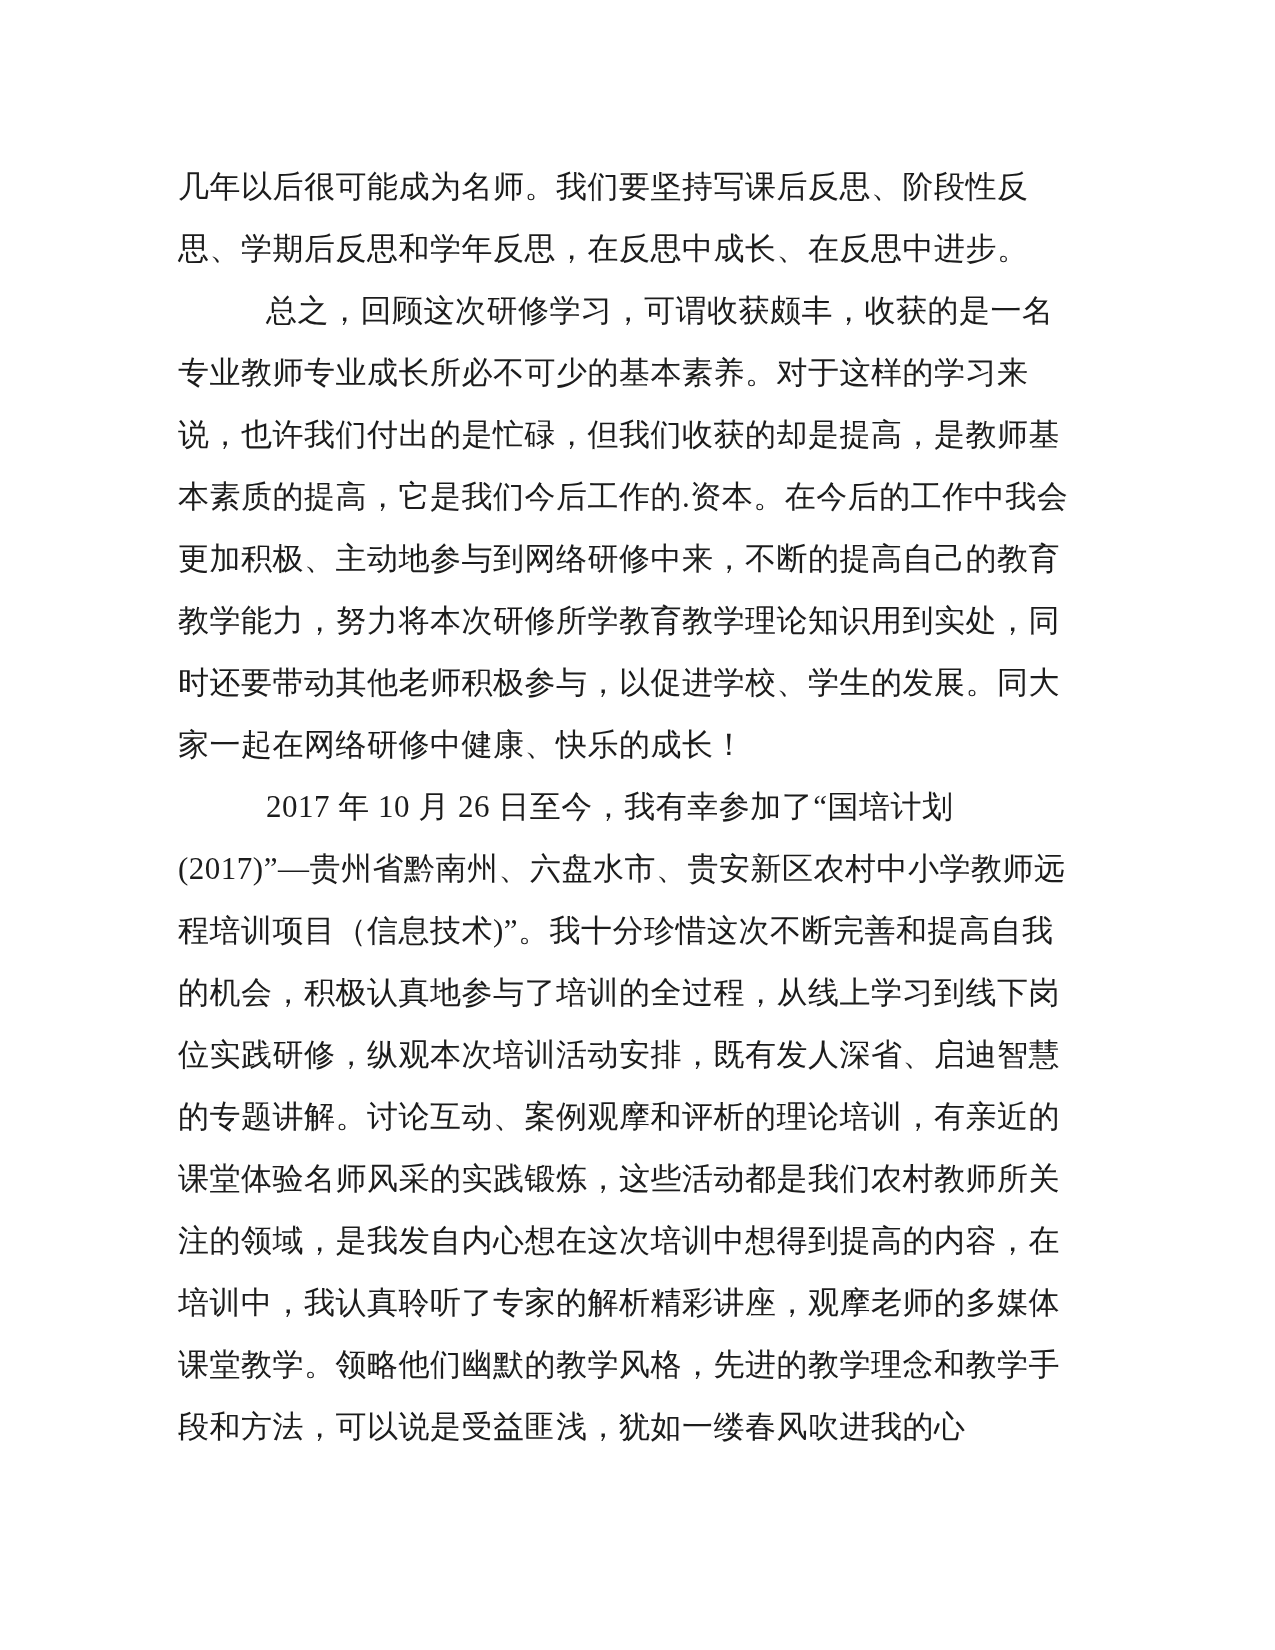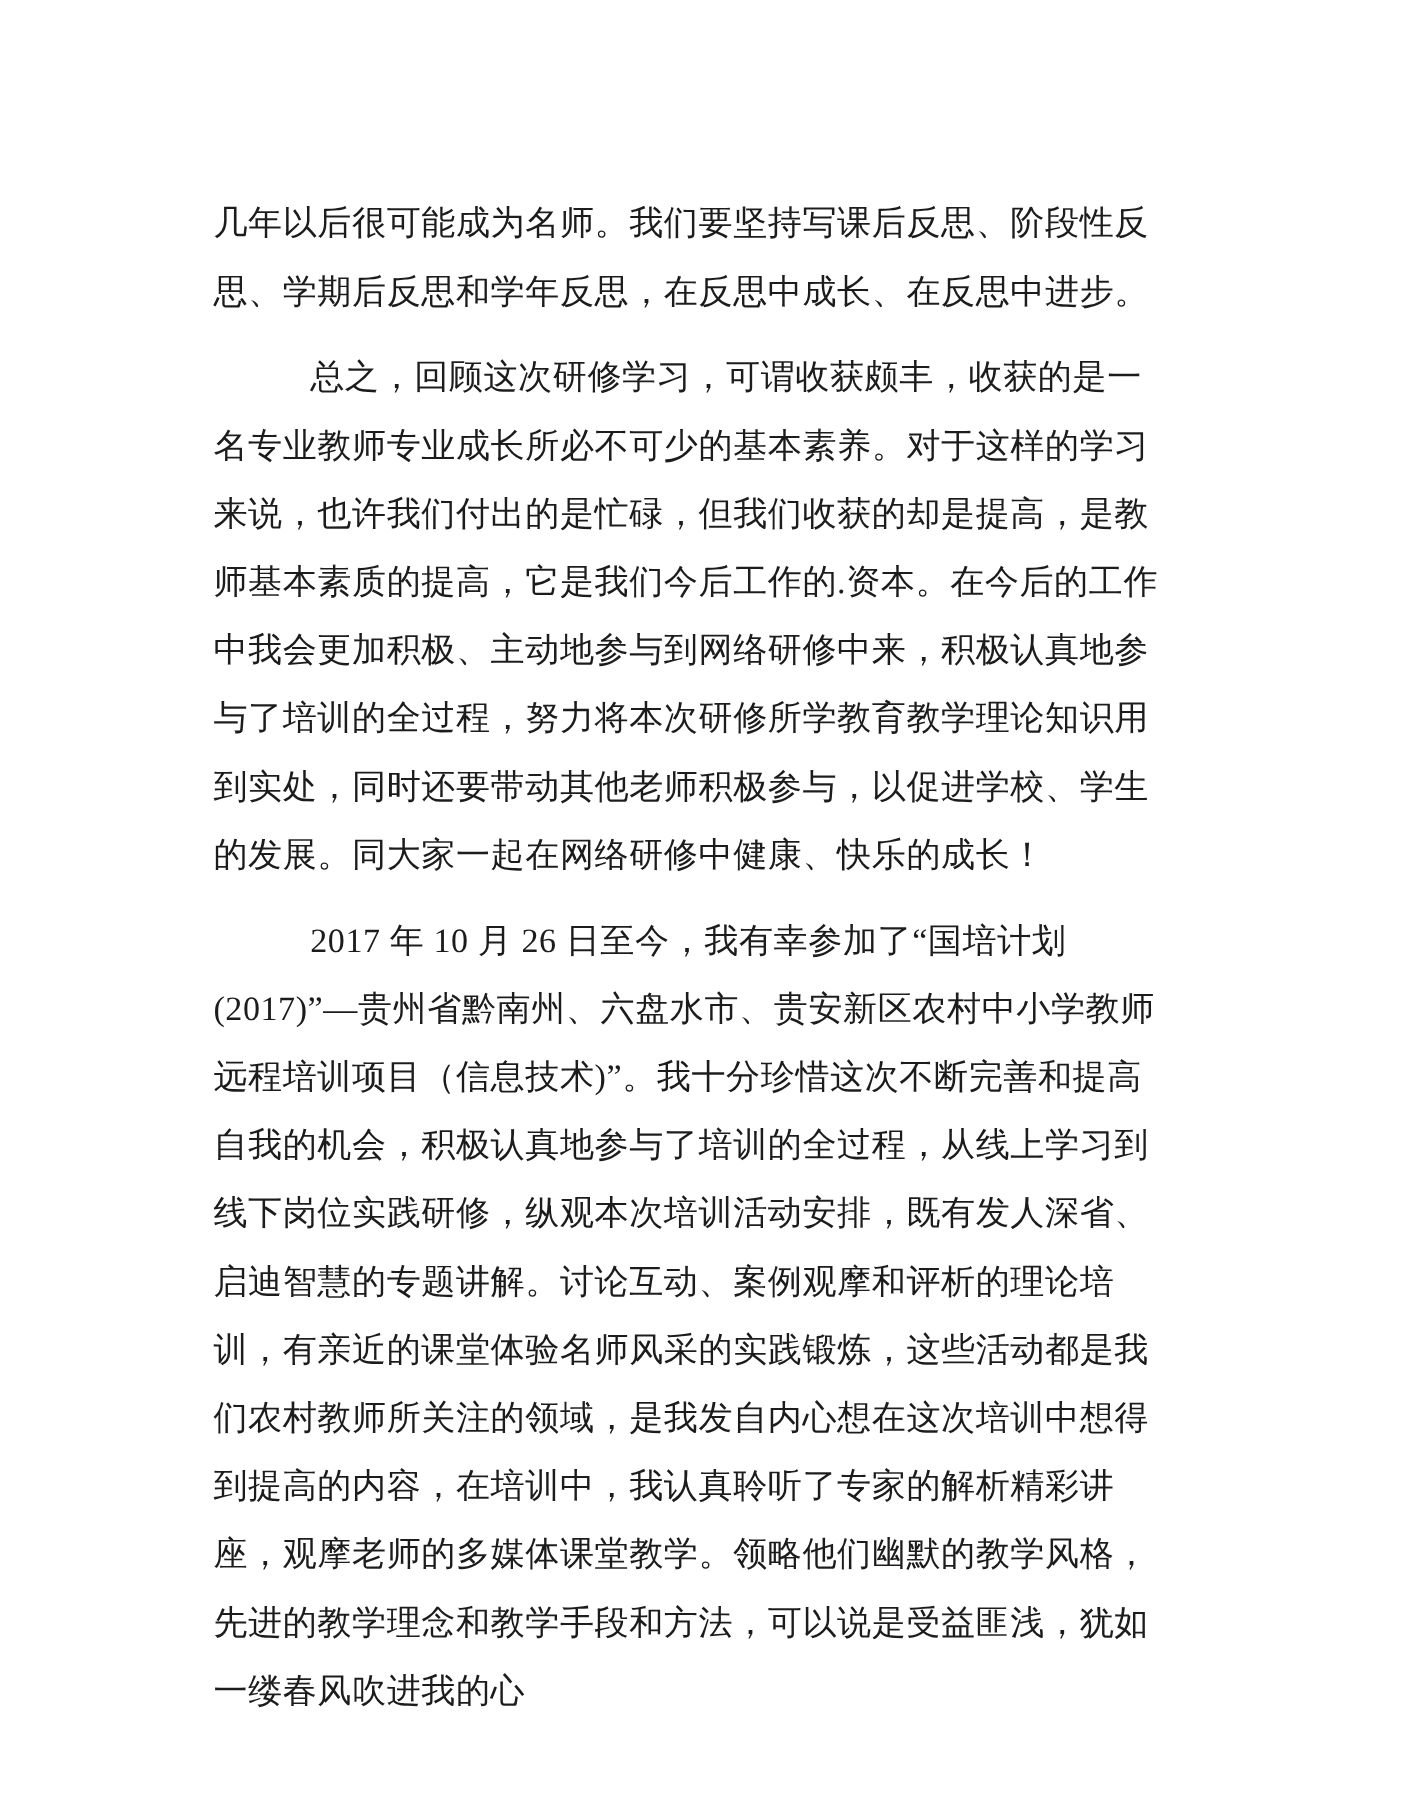--- a/index.html
+++ b/index.html
@@ -20,31 +20,31 @@
     left: 178px;
     top: 156px;
     width: 900px;
     font-size: 31px;
     line-height: 62px;
     color: #1c1c1c;
     text-align: left;
     letter-spacing: 0.5px;
   }
   .text-block p {
-    margin: 16px;
+    margin: 0;
     padding: 0;
     word-break: normal;
     overflow-wrap: break-word;
   }
   .text-block p.indent {
     text-indent: 88px;
   }
 </style>
 </head>
 <body>
 
 <div class="page">
   <div class="text-block">
     <p>几年以后很可能成为名师。我们要坚持写课后反思、阶段性反思、学期后反思和学年反思，在反思中成长、在反思中进步。</p>
-    <p class="indent">总之，回顾这次研修学习，可谓收获颇丰，收获的是一名专业教师专业成长所必不可少的基本素养。对于这样的学习来说，也许我们付出的是忙碌，但我们收获的却是提高，是教师基本素质的提高，它是我们今后工作的.资本。在今后的工作中我会更加积极、主动地参与到网络研修中来，积极认真地参与了培训的全过程，努力将本次研修所学教育教学理论知识用到实处，同时还要带动其他老师积极参与，以促进学校、学生的发展。同大家一起在网络研修中健康、快乐的成长！</p>
+    <p class="indent">总之，回顾这次研修学习，可谓收获颇丰，收获的是一名专业教师专业成长所必不可少的基本素养。对于这样的学习来说，也许我们付出的是忙碌，但我们收获的却是提高，是教师基本素质的提高，它是我们今后工作的.资本。在今后的工作中我会更加积极、主动地参与到网络研修中来，不断的提高自己的教育教学能力，努力将本次研修所学教育教学理论知识用到实处，同时还要带动其他老师积极参与，以促进学校、学生的发展。同大家一起在网络研修中健康、快乐的成长！</p>
     <p class="indent">2017 年 10 月 26 日至今，我有幸参加了“国培计划(2017)”—贵州省黔南州、六盘水市、贵安新区农村中小学教师远程培训项目（信息技术)”。我十分珍惜这次不断完善和提高自我的机会，积极认真地参与了培训的全过程，从线上学习到线下岗位实践研修，纵观本次培训活动安排，既有发人深省、启迪智慧的专题讲解。讨论互动、案例观摩和评析的理论培训，有亲近的课堂体验名师风采的实践锻炼，这些活动都是我们农村教师所关注的领域，是我发自内心想在这次培训中想得到提高的内容，在培训中，我认真聆听了专家的解析精彩讲座，观摩老师的多媒体课堂教学。领略他们幽默的教学风格，先进的教学理念和教学手段和方法，可以说是受益匪浅，犹如一缕春风吹进我的心</p>
   </div>
 </div>
 
 </body></html>

